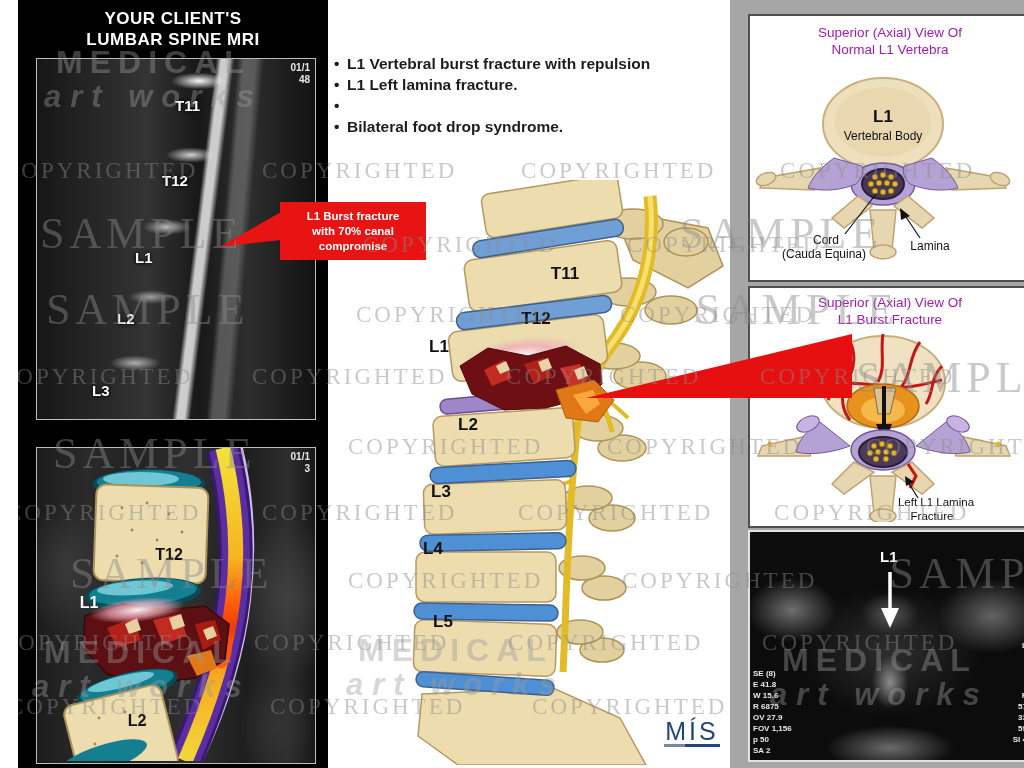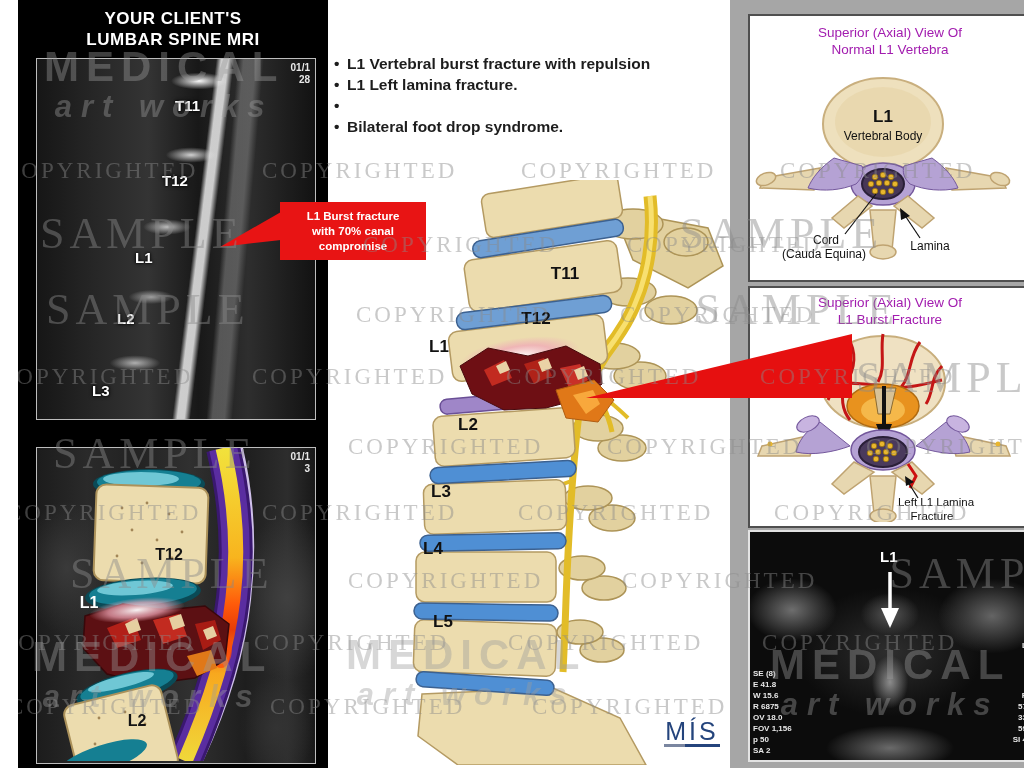--- a/index.html
+++ b/index.html
@@ -73,40 +73,40 @@
   .tech{position:absolute;color:#e8e8e8;font-size:8px;line-height:11px;font-weight:bold;}
   .mri2-label{position:absolute;color:#fff;font-weight:bold;font-size:15px;}
 
   
   .wm-row{position:absolute;white-space:nowrap;font-family:"Liberation Serif",serif;
           color:#8a8a8a;opacity:.45;letter-spacing:3px;z-index:9;pointer-events:none;}
   .wm-sm{font-size:23px;}
   .wm-big{font-size:44px;letter-spacing:5px;text-align:center;}
   .wm-med{position:absolute;z-index:9;color:#9c9c9c;opacity:.40;text-align:center;
           font-weight:bold;line-height:1;pointer-events:none;}
-  .wm-med .l1{font-size:42px;letter-spacing:7px;}
+  .wm-med .l1{font-size:32px;letter-spacing:7px;}
   .wm-med .l2{font-size:31px;letter-spacing:9px;margin-top:3px;font-style:italic;}
 
   svg text{font-family:"Liberation Sans",sans-serif;}
 </style>
 </head>
 <body>
 
 <div class="stage">
 
   <div class="col-left">
     <div class="lc-title">
       <div>YOUR CLIENT'S</div>
       <div>LUMBAR SPINE  MRI</div>
     </div>
 
     <div class="mri-sag">
       <div class="mri-corner">
         <div>01/1</div>
-        <div>28</div>
+        <div>48</div>
       </div>
       <span class="mri-label" style="left:138px;top:38px;">T11</span>
       <span class="mri-label" style="left:125px;top:113px;">T12</span>
       <span class="mri-label" style="left:98px;top:190px;">L1</span>
       <span class="mri-label" style="left:80px;top:251px;">L2</span>
       <span class="mri-label" style="left:55px;top:323px;">L3</span>
     </div>
 
     <div class="mri-illus">
       <div class="mri-corner">
@@ -411,21 +411,21 @@
     <span class="mri2-label" style="left:130px;top:16px;">L1</span>
     <svg class="abs" style="left:124px;top:38px;" width="32" height="62" viewBox="0 0 32 62">
       <line x1="16" y1="2" x2="16" y2="40" stroke="#fff" stroke-width="3.5"></line>
       <polygon points="7,38 25,38 16,58" fill="#fff"></polygon>
     </svg>
     <div class="tech" style="left:3px;top:136px;">
       <div>SE (8)</div>
       <div>E 41.8</div>
       <div>W 15.6</div>
       <div>R 6875</div>
-      <div>OV 18.0</div>
+      <div>OV 27.9</div>
       <div>FOV 1,156</div>
       <div>p 50</div>
       <div>SA  2</div>
     </div>
     <div class="tech" style="right:3px;top:108px;text-align:right;">L</div>
     <div class="tech" style="right:3px;top:158px;text-align:right;">
       <div>P</div>
       <div>57</div>
       <div>33</div>
       <div>59</div>

